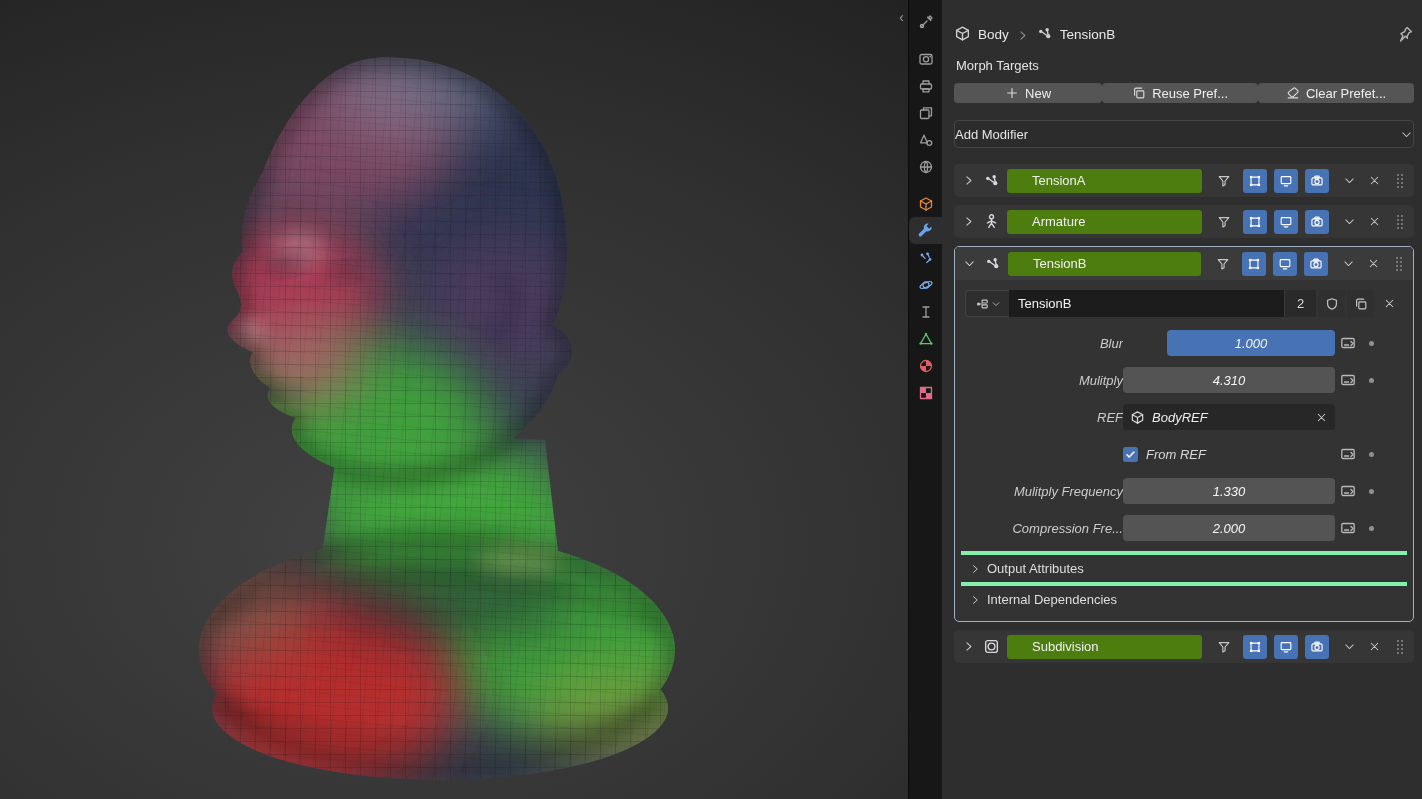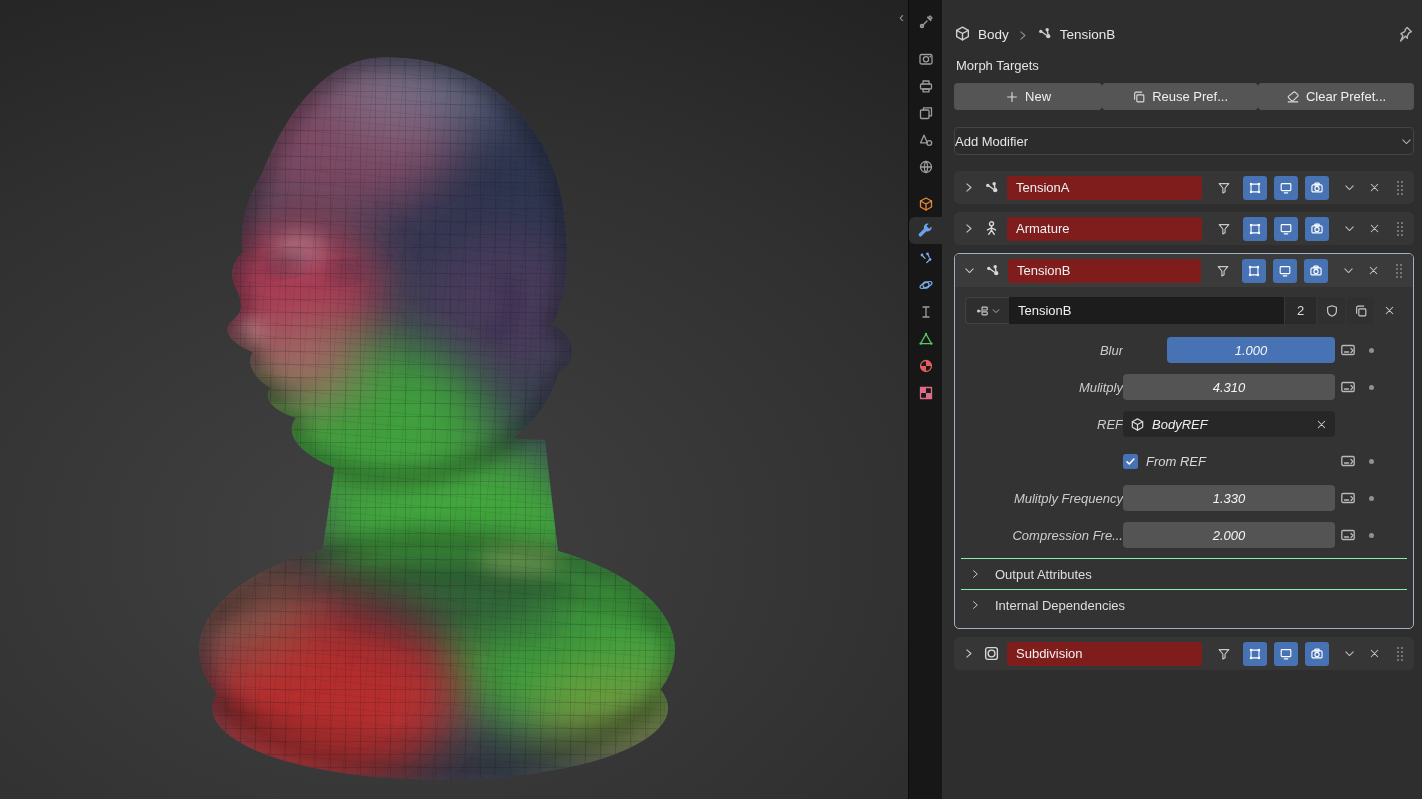--- a/index.html
+++ b/index.html
@@ -29,36 +29,36 @@
   .i .f { fill:currentColor; stroke:none; }
 
   
   .props { flex:1; background:#2e2e2e; padding:8px 8px 0 12px; position:relative; }
   .crumbrow { display:flex; align-items:flex-end; gap:7px; height:34px; color:#e8e8e8; }
   .crumb-label { font-size:13.5px; }
   .pinbtn { margin-left:auto; color:#b5b5b5; }
 
   .section-title { margin:16px 0 10px 2px; color:#e3e3e3; }
 
-  .btnrow { display:flex; height:27px; }
+  .btnrow { display:flex; height:20px; }
   .btn { background:#555555; border-radius:4px; flex:1; display:flex; align-items:center;
     justify-content:center; gap:6px; color:#efefef; cursor:pointer; white-space:nowrap; overflow:hidden; }
   .btn .i { color:#dadada; }
 
   .addmod { margin-top:17px; height:28px; background:#2c2c2c; border:1px solid #454545;
     border-radius:4px; display:flex; align-items:center; padding:0 0; color:#e4e4e4; cursor:pointer; }
   .addmod .chev { margin-left:auto; color:#b0b0b0; }
 
   .stack { margin-top:16px; }
   .mod { background:#363636; border-radius:5px; margin-bottom:8px; }
   .mod-header { display:flex; align-items:center; height:33px; padding:0 6px 0 8px; gap:5px; }
   .mod-expand { color:#c6c6c6; width:16px; display:flex; }
   .mod-type { color:#d8d8d8; width:19px; display:flex; }
-  .mod-name { flex:1; height:24px; background:#7f1d1d; border-radius:3px; color:#f0f0f0;
-    display:flex; align-items:center; padding:0 9px; margin-right:4px; min-width:0; }
+  .mod-name { flex:1; height:24px; background:#4d7c0f; border-radius:3px; color:#f0f0f0;
+    display:flex; align-items:center; padding:0 25px; margin-right:4px; min-width:0; }
   .tg { width:24px; height:24px; border-radius:3px; display:flex; align-items:center;
     justify-content:center; color:#c9c9c9; margin:0 1px; cursor:pointer; }
   .tg.on { background:#4772b3; color:#ffffff; }
   .mod-menu { width:20px; color:#bdbdbd; display:flex; justify-content:center; margin-left:4px; cursor:pointer; }
   .mod-close { width:20px; color:#c6c6c6; display:flex; justify-content:center; cursor:pointer; }
   .mod-grip { width:16px; color:#8a8a8a; display:flex; justify-content:center; margin-left:3px; cursor:grab; }
 
   .mod.expanded { background:#333333; border:1px solid #9fb0c2; }
   .mod.expanded .mod-header { background:#3b3b3b; border-radius:4px 4px 0 0; }
   .mod-body { padding:6px 10px 8px 10px; }
@@ -83,22 +83,22 @@
   .objfield { height:26px; background:#272727; border-radius:4px; color:#eeeeee;
     display:flex; align-items:center; gap:7px; padding:0 7px; cursor:pointer; }
   .objfield .x { margin-left:auto; color:#c6c6c6; display:flex; }
   .cbcell { display:flex; align-items:center; gap:8px; }
   .checkbox { width:15px; height:15px; background:#4772b3; border-radius:2.5px;
     display:flex; align-items:center; justify-content:center; color:#fff; cursor:pointer; }
   .attrcell { display:flex; justify-content:center; color:#b9b9b9; }
   .dotcell { display:flex; justify-content:center; }
   .dot { width:5px; height:5px; border-radius:50%; background:#909090; cursor:pointer; }
 
-  .subpanel { display:flex; align-items:center; gap:12px; height:31px; color:#dedede;
-    border-top:1px solid #86efac; margin:0 -4px; padding:0 8px; cursor:pointer; }
+  .subpanel { display:flex; align-items:center; gap:4px; height:31px; color:#dedede;
+    border-top:4px solid #86efac; margin:0 -4px; padding:0 8px; cursor:pointer; }
   .subpanel:first-of-type { margin-top:14px; }
   .subpanel .mod-expand { width:14px; }
 </style>
 </head>
 <body>
 
 <div class="app">
 
   <div class="viewport">
     <svg class="headart" width="908" height="799" viewBox="0 0 908 799">

